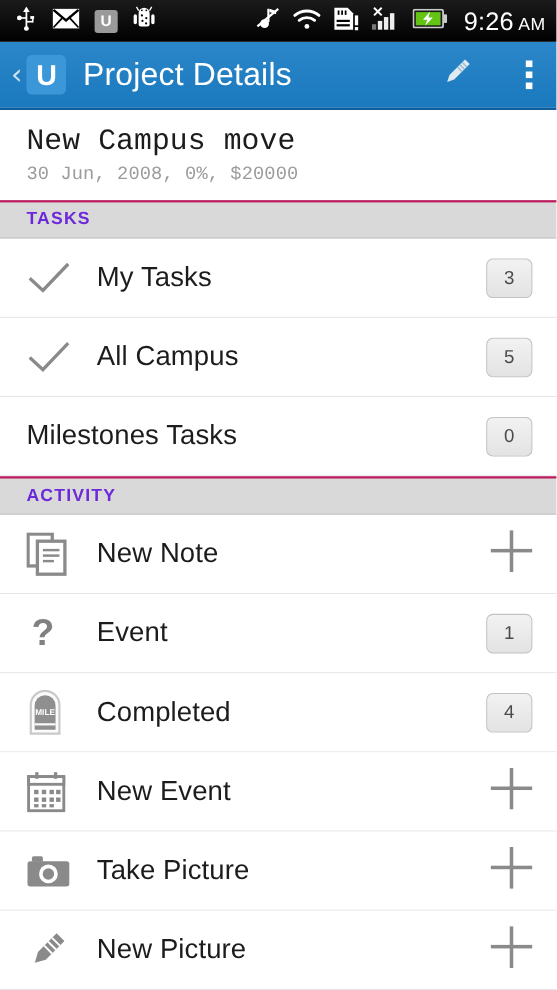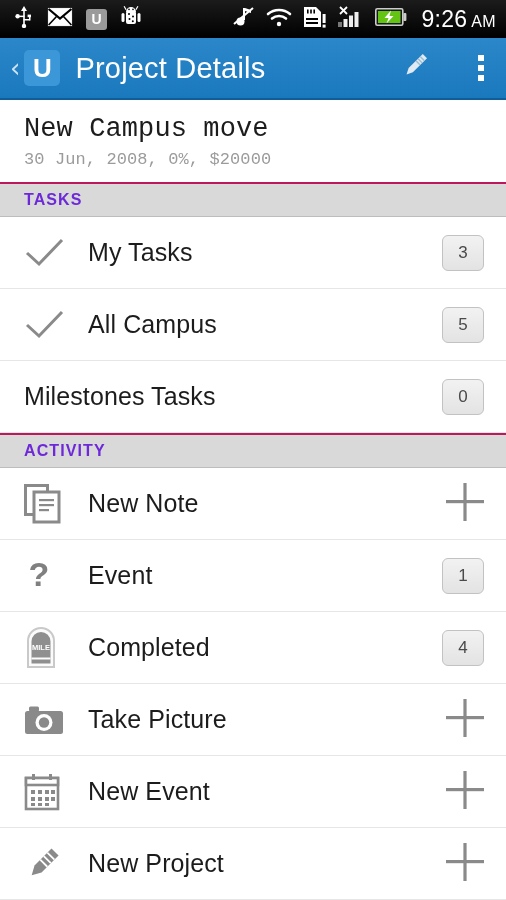--- a/index.html
+++ b/index.html
@@ -318,39 +318,20 @@
     <svg width="34" height="42" viewBox="0 0 34 42">
       <path d="M4 40 V14 A13 13 0 0 1 30 14 V40 Z" fill="#fbfbfb" stroke="#c9c9c9" stroke-width="2"></path>
       <path d="M7.5 36.5 V14.5 A9.5 9.5 0 0 1 26.5 14.5 V36.5 Z" fill="#8f8f8f"></path>
       <rect x="7.5" y="30.5" width="19" height="2" fill="#fbfbfb"></rect>
       <text x="17" y="23" font-family="Liberation Sans, sans-serif" font-size="7.5" font-weight="bold" fill="#ffffff" text-anchor="middle">MILE</text>
     </svg>
   </span>
         <span class="row-label">Completed</span>
         <span class="row-right">
           <span class="badge">4</span>
-        </span>
-      </div>
-      <div class="row">
-        <span class="row-icon">
-    <svg width="40" height="32" viewBox="0 0 40 32">
-      <rect x="1" y="7" width="38" height="23" rx="2.5" fill="#8a8a8a"></rect>
-      <rect x="5" y="2.5" width="10" height="5" rx="1.5" fill="#8a8a8a"></rect>
-      <circle cx="20" cy="18.5" r="8.5" fill="#ffffff"></circle>
-      <circle cx="20" cy="18.5" r="5.2" fill="#8a8a8a"></circle>
-    </svg>
-  </span>
-        <span class="row-label">Take Picture</span>
-        <span class="row-right">
-          <span class="plus">
-    <svg width="38" height="38" viewBox="0 0 38 38">
-      <rect x="0" y="17" width="38" height="3.2" fill="#8a8a8a"></rect>
-      <rect x="17.4" y="0" width="3.2" height="38" fill="#8a8a8a"></rect>
-    </svg>
-  </span>
         </span>
       </div>
       <div class="row">
         <span class="row-icon">
     <svg width="36" height="38" viewBox="0 0 36 38">
       <rect x="2" y="5" width="32" height="31" fill="#ffffff" stroke="#8a8a8a" stroke-width="2.6"></rect>
       <rect x="2" y="5" width="32" height="7" fill="#ffffff" stroke="#8a8a8a" stroke-width="2.6"></rect>
       <rect x="8" y="1" width="3" height="6" fill="#8a8a8a"></rect>
       <rect x="25" y="1" width="3" height="6" fill="#8a8a8a"></rect>
       <g fill="#8a8a8a">
@@ -373,30 +354,49 @@
           <span class="plus">
     <svg width="38" height="38" viewBox="0 0 38 38">
       <rect x="0" y="17" width="38" height="3.2" fill="#8a8a8a"></rect>
       <rect x="17.4" y="0" width="3.2" height="38" fill="#8a8a8a"></rect>
     </svg>
   </span>
         </span>
       </div>
       <div class="row">
         <span class="row-icon">
+    <svg width="40" height="32" viewBox="0 0 40 32">
+      <rect x="1" y="7" width="38" height="23" rx="2.5" fill="#8a8a8a"></rect>
+      <rect x="5" y="2.5" width="10" height="5" rx="1.5" fill="#8a8a8a"></rect>
+      <circle cx="20" cy="18.5" r="8.5" fill="#ffffff"></circle>
+      <circle cx="20" cy="18.5" r="5.2" fill="#8a8a8a"></circle>
+    </svg>
+  </span>
+        <span class="row-label">Take Picture</span>
+        <span class="row-right">
+          <span class="plus">
+    <svg width="38" height="38" viewBox="0 0 38 38">
+      <rect x="0" y="17" width="38" height="3.2" fill="#8a8a8a"></rect>
+      <rect x="17.4" y="0" width="3.2" height="38" fill="#8a8a8a"></rect>
+    </svg>
+  </span>
+        </span>
+      </div>
+      <div class="row">
+        <span class="row-icon">
     <svg width="38" height="38" viewBox="0 0 38 38">
       <g transform="rotate(45 19 19)">
         <polygon points="14,2 24,2 24,26 19,35 14,26" fill="#8a8a8a"></polygon>
         <rect x="14" y="7" width="10" height="1.8" fill="#ffffff"></rect>
         <rect x="14" y="12" width="10" height="1.8" fill="#ffffff"></rect>
         <rect x="14" y="17" width="10" height="1.8" fill="#ffffff"></rect>
       </g>
     </svg>
   </span>
-        <span class="row-label">New Project</span>
+        <span class="row-label">New Picture</span>
         <span class="row-right">
           <span class="plus">
     <svg width="38" height="38" viewBox="0 0 38 38">
       <rect x="0" y="17" width="38" height="3.2" fill="#8a8a8a"></rect>
       <rect x="17.4" y="0" width="3.2" height="38" fill="#8a8a8a"></rect>
     </svg>
   </span>
         </span>
       </div>
     </div>

